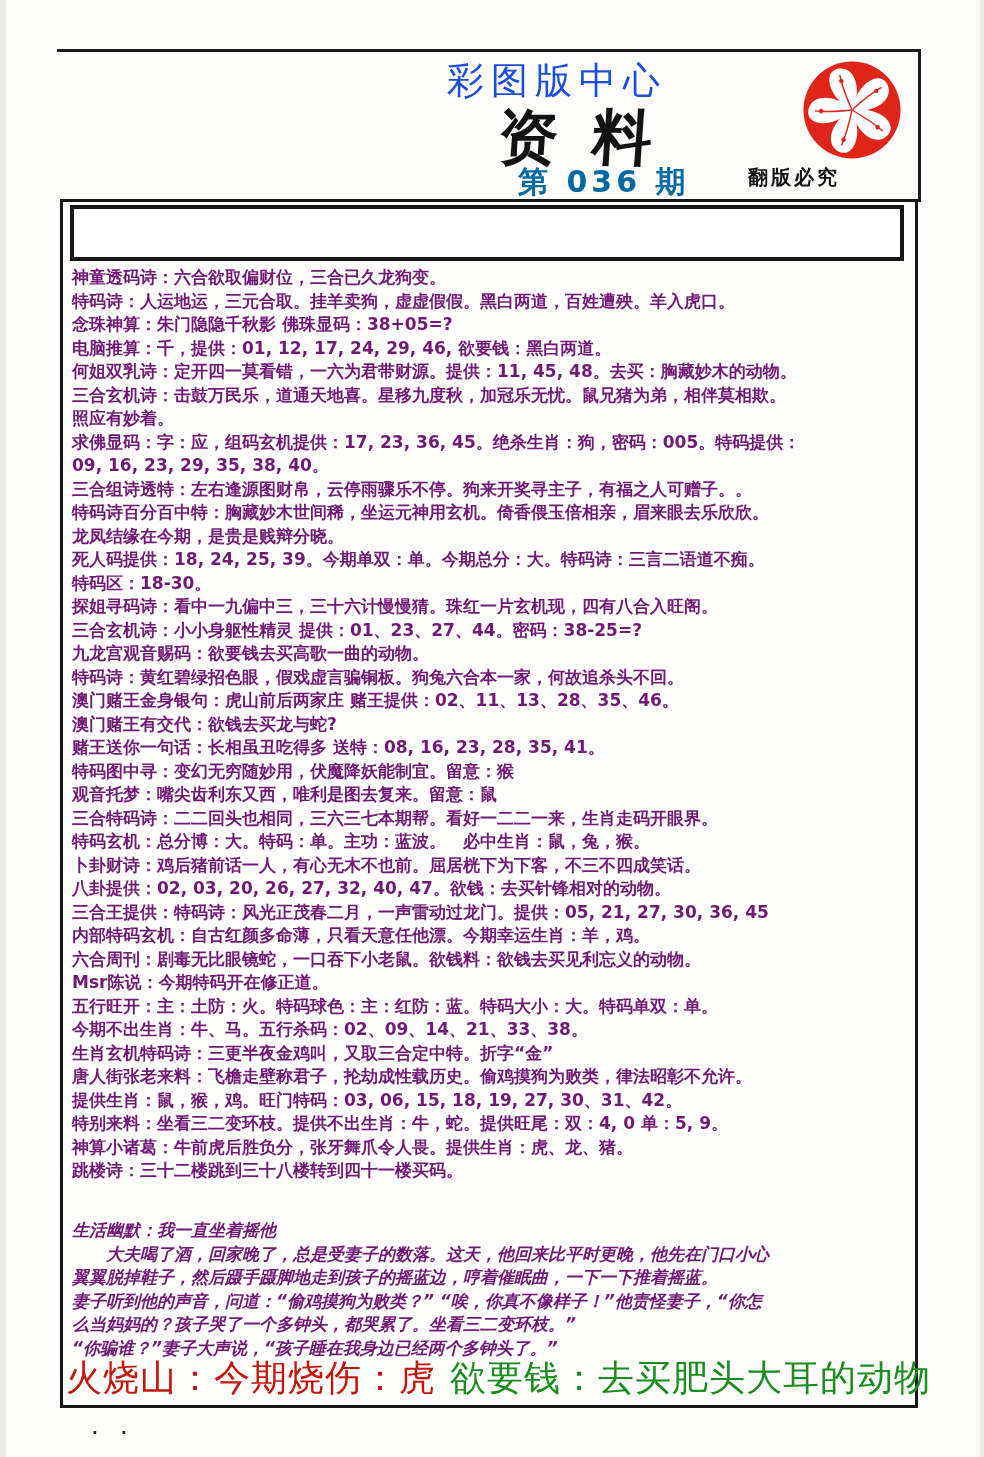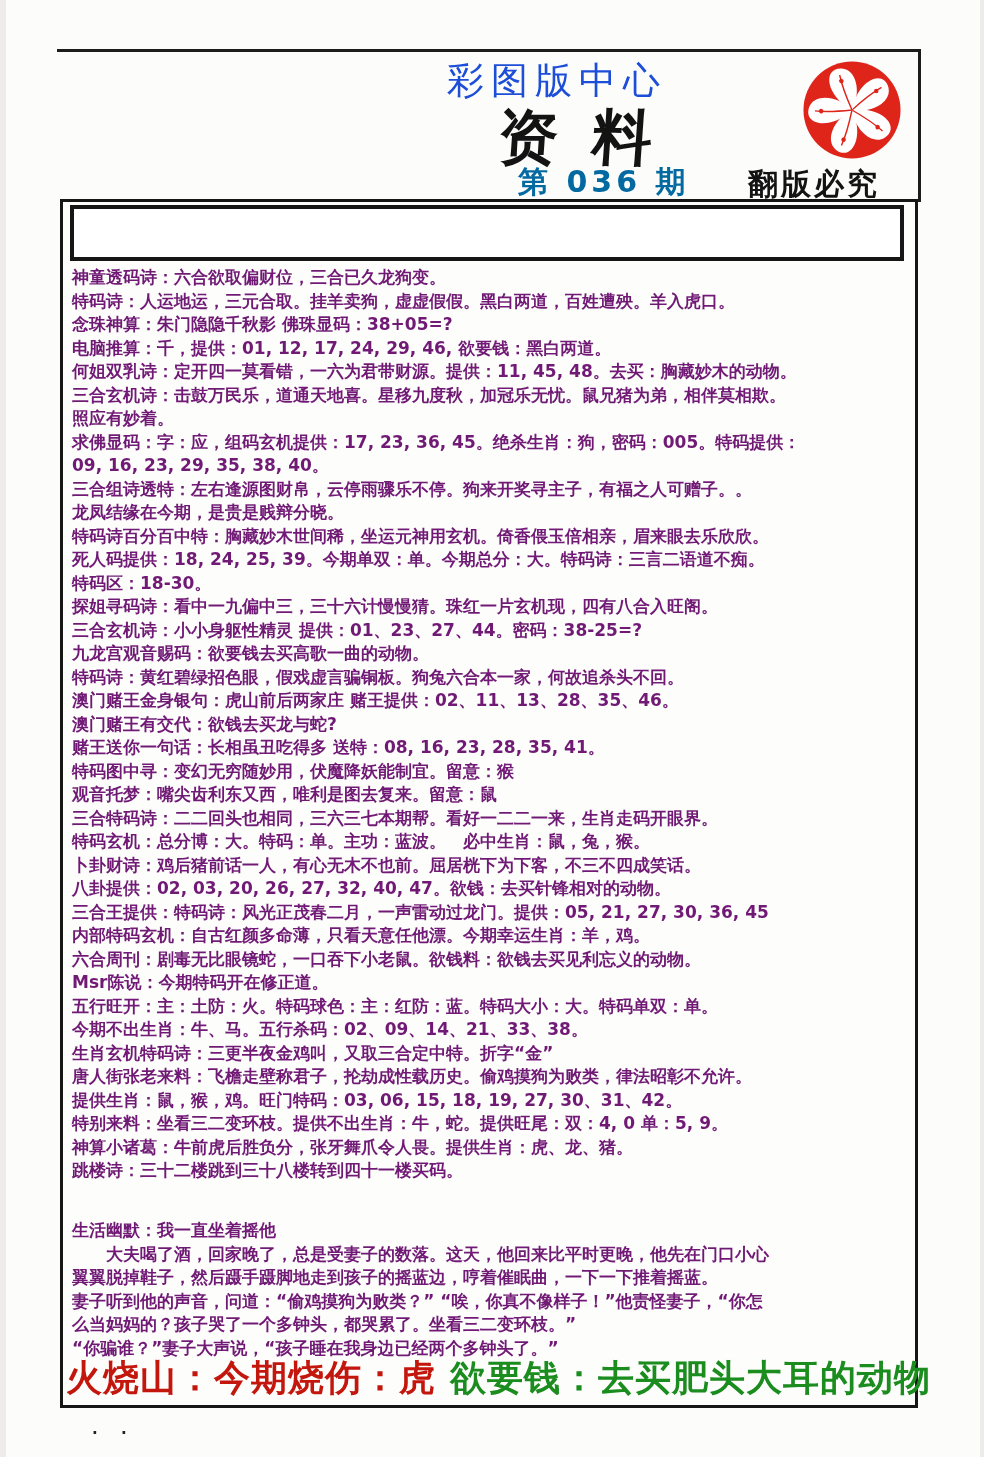--- a/index.html
+++ b/index.html
@@ -14,30 +14,30 @@
   
   .top-rule{position:absolute;left:51px;top:49px;width:864px;height:3px;background:#1c1c1c;}
   .right-rule{position:absolute;left:912px;top:49px;width:3px;height:153px;background:#1c1c1c;}
   .main-box{position:absolute;left:54px;top:199px;width:858px;height:1209px;border:3px solid #161616;box-sizing:border-box;background:#fdfdfc;}
   .blank-box{position:absolute;left:64px;top:205px;width:834px;height:56px;border:4px solid #161616;box-sizing:border-box;background:#ffffff;}
 
   
   .brand{position:absolute;left:441px;top:56px;font-size:37px;font-weight:normal;letter-spacing:7px;white-space:nowrap;color:#1d4ed8;}
   .title{position:absolute;left:492px;top:98px;font-size:60px;font-weight:bold;letter-spacing:34px;white-space:nowrap;color:#131313;transform:skewX(-4deg);}
   .issue{position:absolute;left:512px;top:162px;font-size:30px;font-weight:bold;letter-spacing:4px;white-space:nowrap;color:#0369a1;}
-  .copyright{position:absolute;left:742px;top:164px;font-size:30px;font-weight:bold;letter-spacing:3px;white-space:nowrap;color:#131313;}
+  .copyright{position:absolute;left:742px;top:164px;font-size:20px;font-weight:bold;letter-spacing:3px;white-space:nowrap;color:#131313;}
   .logo{position:absolute;left:794px;top:58px;width:104px;height:104px;}
 
   
   .tips{position:absolute;left:66px;top:266px;width:840px;}
-  .humor{position:absolute;left:66px;top:1219px;width:840px;}
+  .humor{position:absolute;left:66px;top:1219px;width:840px;font-style:italic;}
   .text-line{font-size:17px;font-weight:bold;line-height:23.5px;white-space:nowrap;color:#701a75;}
 
   
-  .footer-line{position:absolute;left:60px;top:1354px;width:848px;text-align:center;font-size:36px;font-weight:bold;white-space:nowrap;letter-spacing:1px;}
+  .footer-line{position:absolute;left:60px;top:1354px;width:848px;text-align:center;font-size:36px;font-weight:normal;white-space:nowrap;letter-spacing:1px;}
   .footer-burn{color:var(--footer-red,#c3160c);}
   .footer-money{color:var(--footer-green,#1b8c1e);margin-left:14px;}
 
   .page-marks{position:absolute;left:86px;top:1424px;font-size:15px;font-weight:bold;letter-spacing:9px;color:#222;}
 </style>
 </head>
 <body>
 
 <div class="page">
 
@@ -87,22 +87,22 @@
       <div class="text-line">神童透码诗：六合欲取偏财位，三合已久龙狗变。</div>
       <div class="text-line">特码诗：人运地运，三元合取。挂羊卖狗，虚虚假假。黑白两道，百姓遭殃。羊入虎口。</div>
       <div class="text-line">念珠神算：朱门隐隐千秋影 佛珠显码：38+05=?</div>
       <div class="text-line">电脑推算：千，提供：01, 12, 17, 24, 29, 46, 欲要钱：黑白两道。</div>
       <div class="text-line">何姐双乳诗：定开四一莫看错，一六为君带财源。提供：11, 45, 48。去买：胸藏妙木的动物。</div>
       <div class="text-line">三合玄机诗：击鼓万民乐，道通天地喜。星移九度秋，加冠乐无忧。鼠兄猪为弟，相伴莫相欺。</div>
       <div class="text-line">照应有妙着。</div>
       <div class="text-line">求佛显码：字：应，组码玄机提供：17, 23, 36, 45。绝杀生肖：狗，密码：005。特码提供：</div>
       <div class="text-line">09, 16, 23, 29, 35, 38, 40。</div>
       <div class="text-line">三合组诗透特：左右逢源图财帛，云停雨骤乐不停。狗来开奖寻主子，有福之人可赠子。。</div>
+      <div class="text-line">特码诗百分百中特：胸藏妙木世间稀，坐运元神用玄机。倚香偎玉倍相亲，眉来眼去乐欣欣。</div>
       <div class="text-line">龙凤结缘在今期，是贵是贱辩分晓。</div>
-      <div class="text-line">特码诗百分百中特：胸藏妙木世间稀，坐运元神用玄机。倚香偎玉倍相亲，眉来眼去乐欣欣。</div>
       <div class="text-line">死人码提供：18, 24, 25, 39。今期单双：单。今期总分：大。特码诗：三言二语道不痴。</div>
       <div class="text-line">特码区：18-30。</div>
       <div class="text-line">探姐寻码诗：看中一九偏中三，三十六计慢慢猜。珠红一片玄机现，四有八合入旺阁。</div>
       <div class="text-line">三合玄机诗：小小身躯性精灵 提供：01、23、27、44。密码：38-25=?</div>
       <div class="text-line">九龙宫观音赐码：欲要钱去买高歌一曲的动物。</div>
       <div class="text-line">特码诗：黄红碧绿招色眼，假戏虚言骗铜板。狗兔六合本一家，何故追杀头不回。</div>
       <div class="text-line">澳门赌王金身银句：虎山前后两家庄 赌王提供：02、11、13、28、35、46。</div>
       <div class="text-line">澳门赌王有交代：欲钱去买龙与蛇?</div>
       <div class="text-line">赌王送你一句话：长相虽丑吃得多 送特：08, 16, 23, 28, 35, 41。</div>
       <div class="text-line">特码图中寻：变幻无穷随妙用，伏魔降妖能制宜。留意：猴</div>

